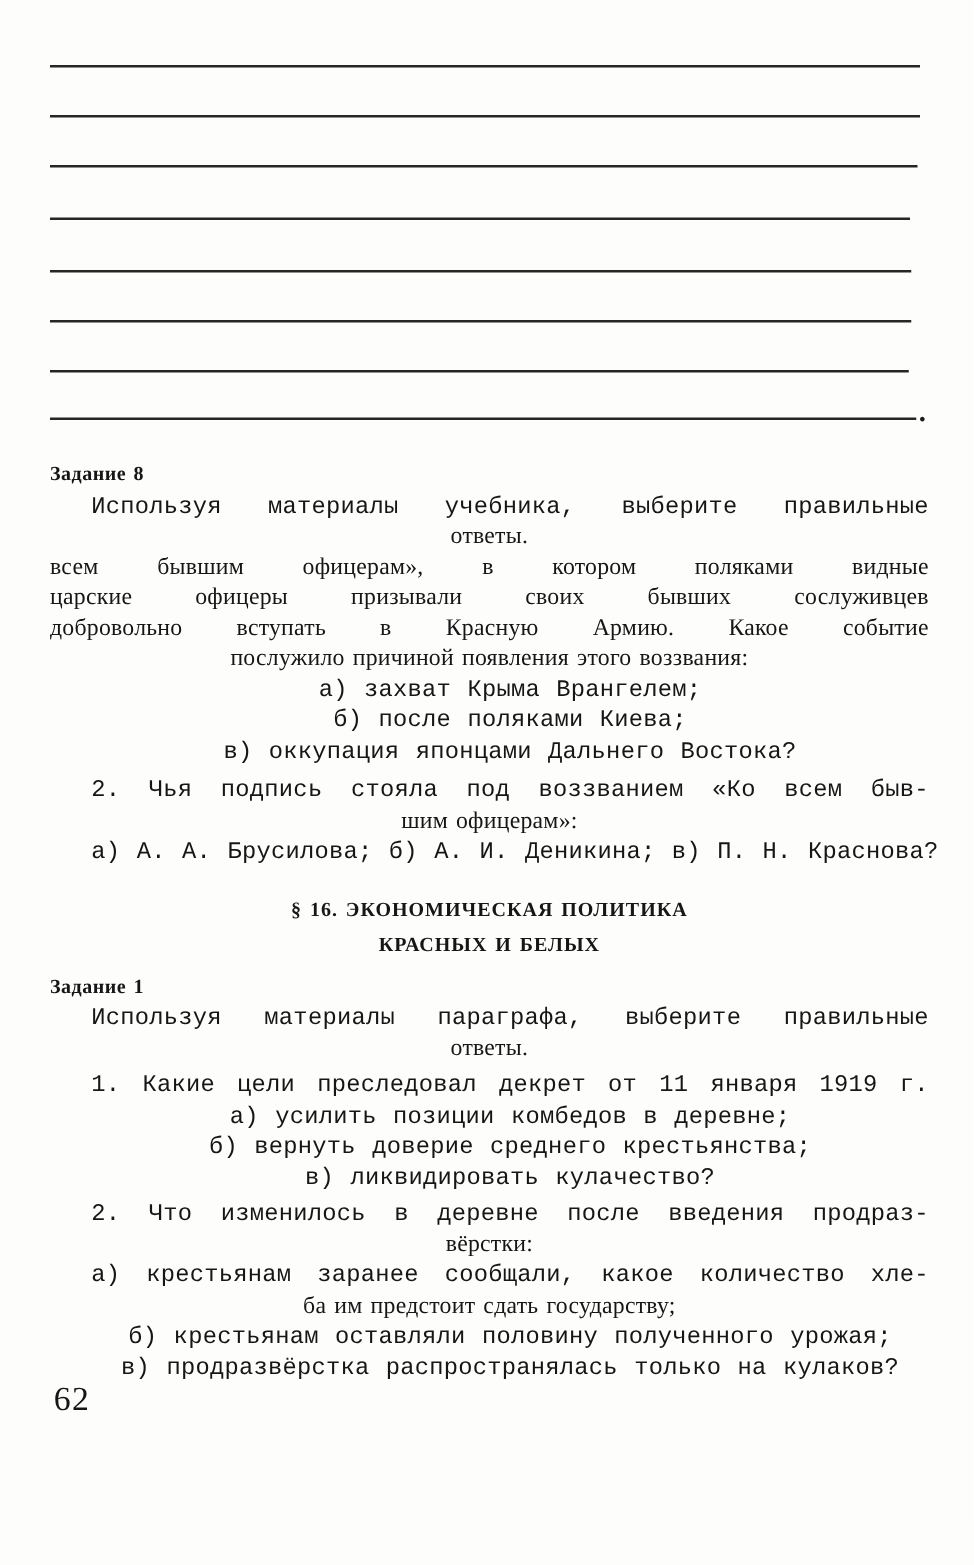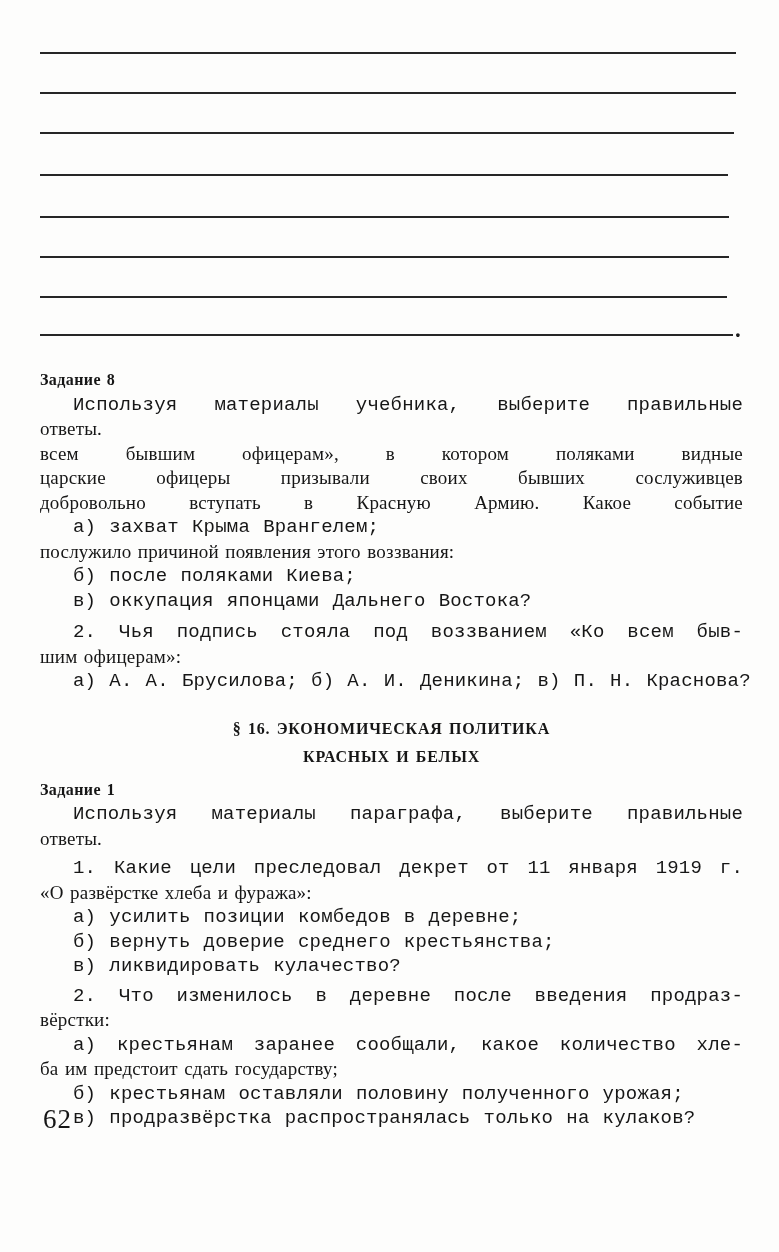--- a/index.html
+++ b/index.html
@@ -40,21 +40,21 @@
   #text-col {
     position: absolute;
     left: 40px;
     top: 0;
     width: 703px;
     font-size: 19px;
     line-height: 24.5px;
     letter-spacing: 0.2px;
     word-spacing: 1.5px;
   }
-  .tl { white-space: nowrap; }
+  .tl { white-space: nowrap; text-align: center; }
   .ind { padding-left: 33px; font-family: Liberation Mono, monospace; }          
   .j {                                   
     text-align: justify;
     text-align-last: justify;
     white-space: normal;
   }
   .task-h {
     font-weight: bold;
     font-size: 16px;
     letter-spacing: 0.4px;
@@ -99,41 +99,40 @@
   <div id="text-col">
 
     <div id="task8-heading" class="task-h">Задание 8</div>
 
     <div class="j ind">Используя материалы учебника, выберите правильные</div>
     <div class="tl">ответы.</div>
 
     <div class="j">всем бывшим офицерам», в котором поляками видные</div>
     <div class="j">царские офицеры призывали своих бывших сослуживцев</div>
     <div class="j">добровольно вступать в Красную Армию. Какое событие</div>
+    <div class="tl">послужило причиной появления этого воззвания:</div>
+
     <div class="tl ind">а) захват Крыма Врангелем;</div>
-
-    <div class="tl">послужило причиной появления этого воззвания:</div>
     <div class="tl ind">б) после поляками Киева;</div>
     <div class="tl ind">в) оккупация японцами Дальнего Востока?</div>
 
     <div class="j ind gap7">2. Чья подпись стояла под воззванием «Ко всем быв-</div>
     <div class="tl">шим офицерам»:</div>
 
     <div class="tl ind">а) А. А. Брусилова; б) А. И. Деникина; в) П. Н. Краснова?</div>
 
     <div id="section-title-1" class="sec-h">§ 16. ЭКОНОМИЧЕСКАЯ ПОЛИТИКА</div>
     <div class="sec-h">КРАСНЫХ И БЕЛЫХ</div>
 
     <div id="task1-heading" class="task-h">Задание 1</div>
 
     <div class="j ind">Используя материалы параграфа, выберите правильные</div>
     <div class="tl">ответы.</div>
 
     <div class="j ind gap5">1. Какие цели преследовал декрет от 11 января 1919 г.</div>
-    <div class="tl">«О развёрстке хлеба и фуража»:</div>
 
     <div class="tl ind">а) усилить позиции комбедов в деревне;</div>
     <div class="tl ind">б) вернуть доверие среднего крестьянства;</div>
     <div class="tl ind">в) ликвидировать кулачество?</div>
 
     <div class="j ind gap5">2. Что изменилось в деревне после введения продраз-</div>
     <div class="tl">вёрстки:</div>
 
     <div class="j ind">а) крестьянам заранее сообщали, какое количество хле-</div>
     <div class="tl">ба им предстоит сдать государству;</div>

